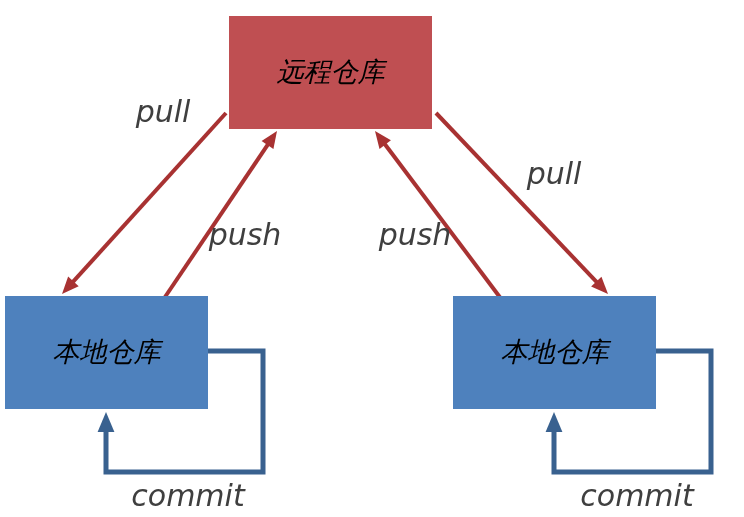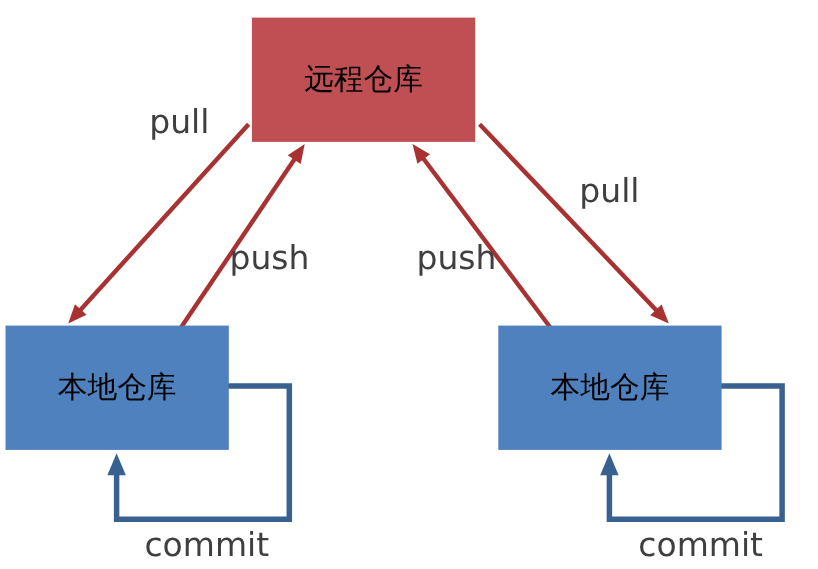--- a/index.html
+++ b/index.html
@@ -12,20 +12,21 @@
     width: 744px;
     height: 517px;
     overflow: hidden;
     font-family: "DejaVu Sans", "Liberation Sans", sans-serif;
   }
   #diagram-root {
     position: relative;
     width: 744px;
     height: 517px;
     background: #ffffff;
+    font-style: italic;
   }
   svg#diagram-svg {
     display: block;
     width: 744px;
     height: 517px;
   }
   .node-label {
     font-family: "DejaVu Sans", "Liberation Sans", sans-serif;
     font-size: 27px;
     fill: #000000;

